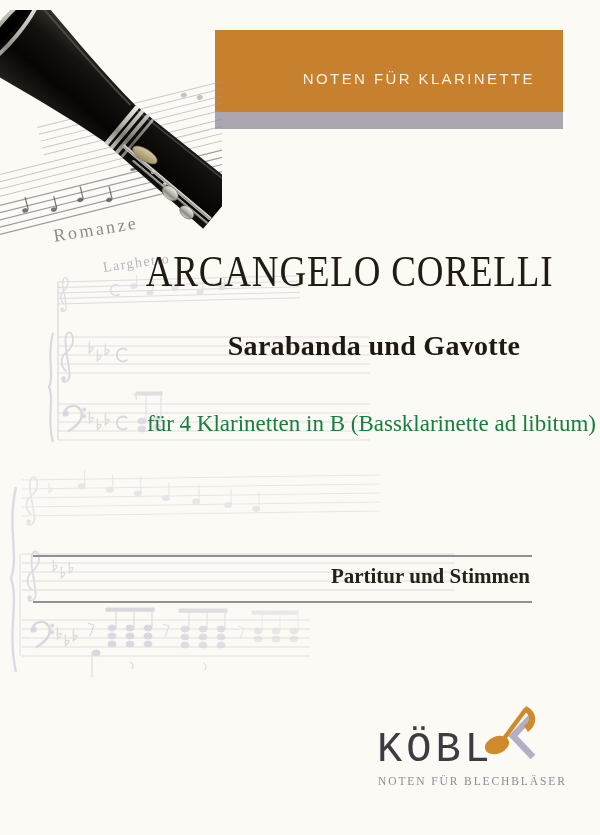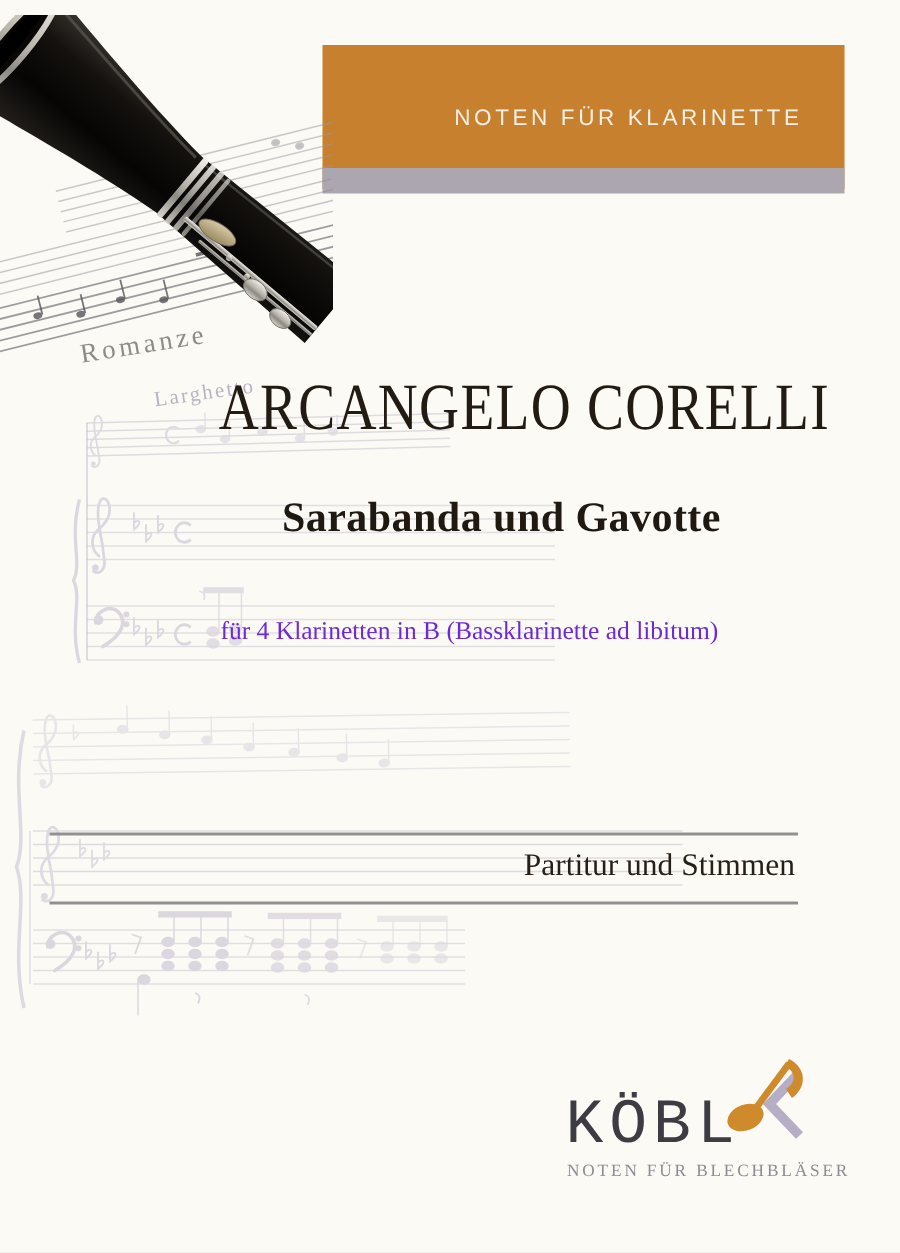--- a/index.html
+++ b/index.html
@@ -48,35 +48,35 @@
   
   .watermark{position:absolute;left:0;top:225px;width:600px;height:465px;z-index:1;}
   
   .composer{
     position:absolute;left:107px;top:250px;width:460px;z-index:4;
     text-align:left;font-size:44px;line-height:1.0;letter-spacing:1px;
     color:#221B13;white-space:nowrap;
   }
   .composer>span{display:inline-block;transform:scaleX(0.84);transform-origin:center;}
   .work-title{
-    position:absolute;left:188px;top:330px;width:400px;z-index:4;
-    text-align:left;font-size:28px;font-weight:bold;letter-spacing:0.3px;
+    position:absolute;left:174px;top:330px;width:400px;z-index:4;
+    text-align:center;font-size:28px;font-weight:bold;letter-spacing:0.3px;
     color:#1F1912;white-space:nowrap;
   }
   .instrumentation{
     position:absolute;left:147px;top:411px;width:400px;z-index:4;
-    text-align:left;font-size:17px;color:#6d28d9;white-space:nowrap;
+    text-align:left;font-size:23px;color:#15803d;white-space:nowrap;
   }
   
   .rule{position:absolute;left:33px;width:499px;height:2px;background:var(--rule-gray);z-index:4;}
   .rule-top{top:555px;}
   .rule-bottom{top:601px;}
   .edition{
     position:absolute;right:70px;top:564px;width:320px;z-index:4;
-    text-align:right;font-size:21px;color:#262019;white-space:nowrap;
+    text-align:right;font-size:21px;color:#262019;white-space:nowrap;font-weight:bold;
   }
   
   .publisher-name{
     position:absolute;left:377px;top:729px;z-index:4;
     font-family:Liberation Mono, monospace;font-size:42px;line-height:1;
     letter-spacing:4px;color:#3D3C42;white-space:nowrap;
   }
   .publisher-tagline{
     position:absolute;left:378px;top:775px;z-index:4;
     font-family:Liberation Serif, serif;font-size:11.5px;

